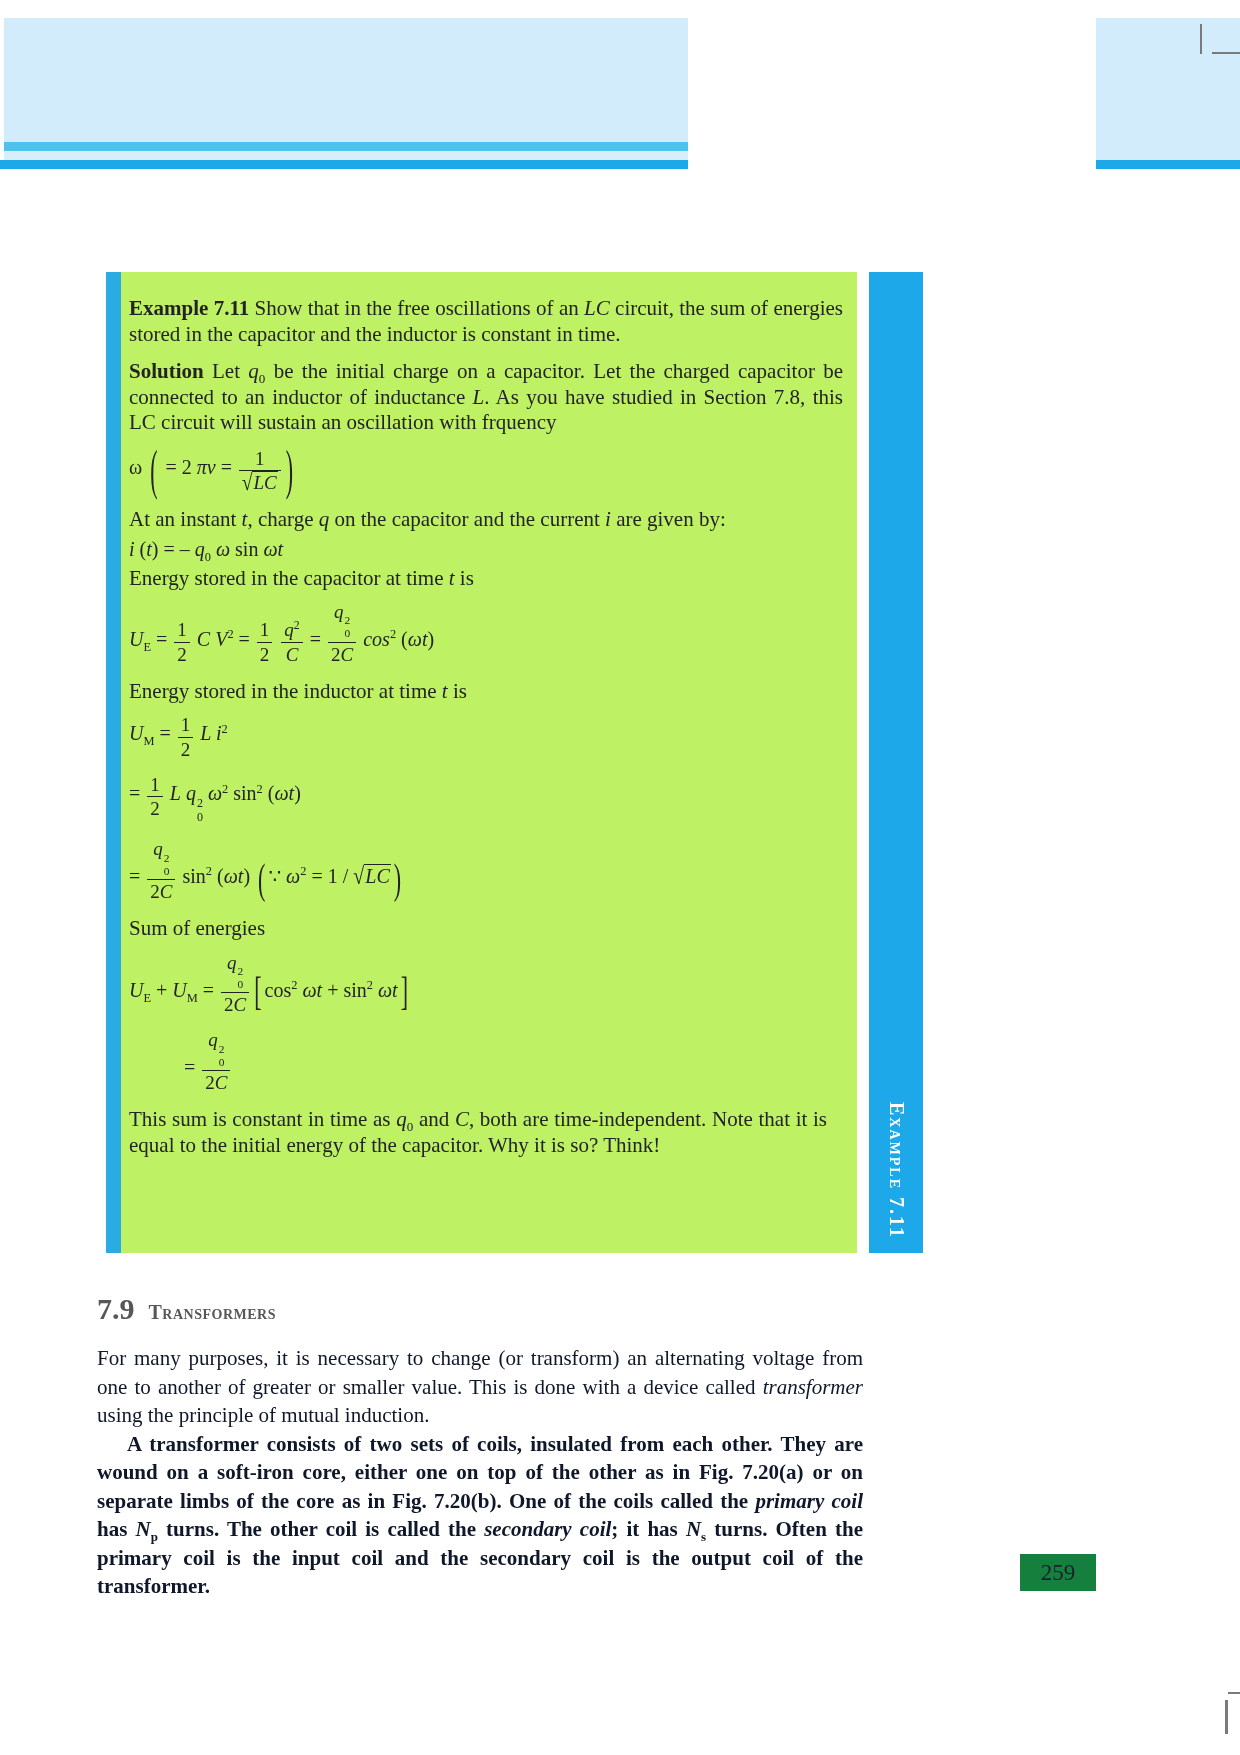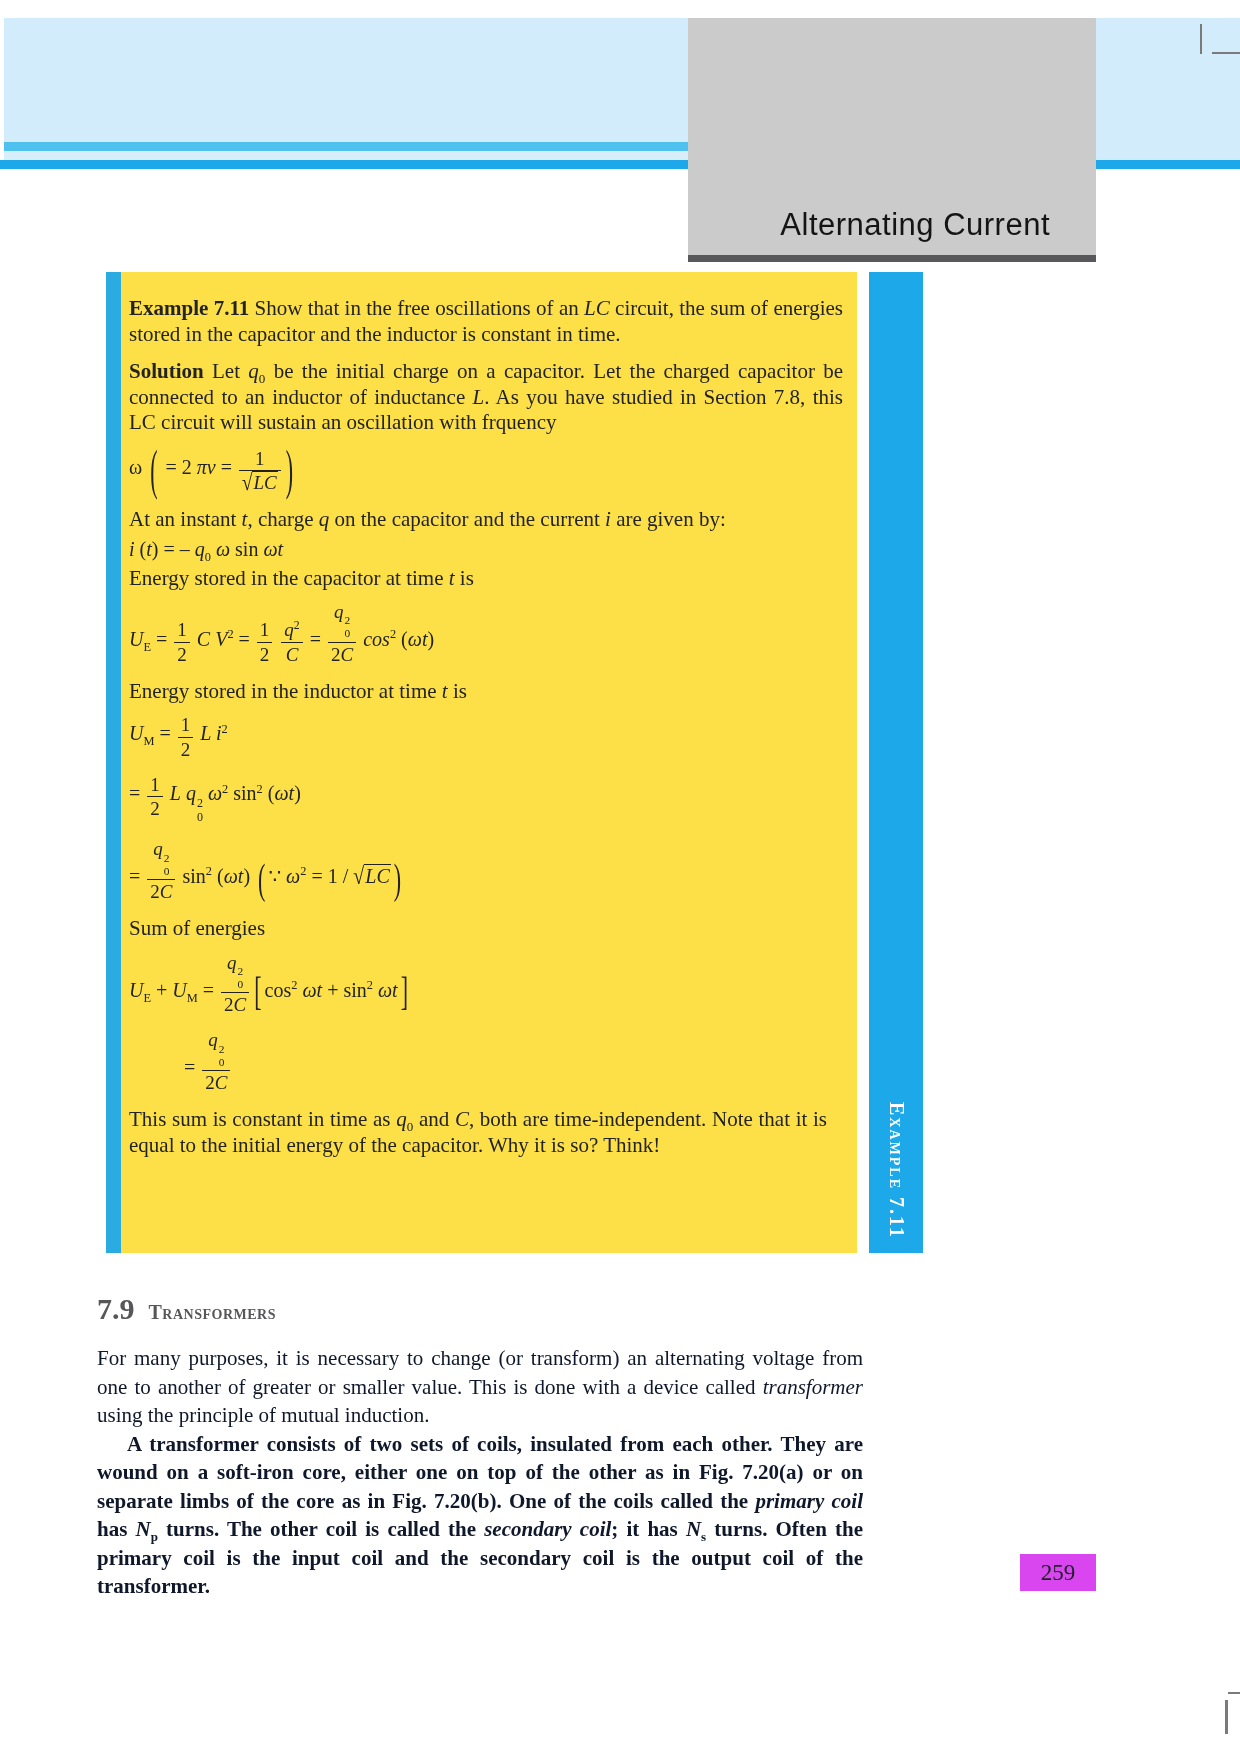--- a/index.html
+++ b/index.html
@@ -23,21 +23,21 @@
   
   .cm{position:absolute;background:#7a7a7a;}
   .cm-tr-v{left:1200px;top:24px;width:2px;height:30px;}
   .cm-tr-h{left:1212px;top:52px;width:28px;height:2px;}
   .cm-br-h{left:1228px;top:1692px;width:12px;height:2px;}
   .cm-br-v{left:1225px;top:1700px;width:3px;height:34px;}
 
   
   .example{position:absolute;left:106px;top:272px;width:817px;height:981px;}
   .ex-accent{position:absolute;left:0;top:0;width:15px;height:100%;background:#2aabe2;}
-  .ex-body{position:absolute;left:15px;top:0;width:736px;height:100%;background:#fde047;
+  .ex-body{position:absolute;left:15px;top:0;width:736px;height:100%;background:#bef264;
            box-sizing:border-box;padding:24px 14px 0 8px;font-size:21px;line-height:25.5px;
            text-align:justify;color:#232323;}
   .ex-sidebar{position:absolute;right:0;top:0;width:54px;height:100%;background:#1ca8e9;}
   .ex-sidebar-label{position:absolute;bottom:14px;left:50%;transform:translateX(-50%);
            writing-mode:vertical-rl;text-orientation:mixed;color:#ffffff;font-variant:small-caps;
            font-weight:700;font-size:20px;letter-spacing:2px;white-space:nowrap;}
 
   .ex-p{margin:0 0 12px 0;}
   .ex-p.tight{margin:0 16px 4px 0;}
   .eq{line-height:1.25;font-size:20px;text-align:left;}
@@ -63,38 +63,35 @@
 
   
   .section-heading{position:absolute;left:97px;top:1292px;color:#57575a;font-weight:700;}
   .sec-num{font-size:30px;margin-right:14px;}
   .sec-title{font-size:20px;font-variant:small-caps;letter-spacing:0.5px;}
   .bodytext{position:absolute;left:97px;top:1344px;width:766px;text-align:justify;
             font-size:21px;line-height:28.5px;color:#0f172a;}
   .bodytext p{margin:0;}
   .bodytext p.indent{text-indent:30px;font-weight:bold;}
 
-  .page-number-box{position:absolute;left:1020px;top:1554px;width:76px;height:37px;background:#d946ef;
+  .page-number-box{position:absolute;left:1020px;top:1554px;width:76px;height:37px;background:#15803d;
             display:flex;align-items:center;justify-content:center;font-size:23px;color:#20202b;}
 </style>
 </head>
 <body>
 
 <div class="page">
 
   <div class="band-left"></div>
   <div class="stripe-med"></div>
   <div class="stripe-gap"></div>
   <div class="stripe-vivid-left"></div>
   <div class="band-right"></div>
   <div class="stripe-vivid-right"></div>
 
-  <div class="chapter-box">
-    <div class="chapter-title">Alternating Current</div>
-  </div>
 
   <div class="cm cm-tr-v"></div>
   <div class="cm cm-tr-h"></div>
   <div class="cm cm-br-h"></div>
   <div class="cm cm-br-v"></div>
 
   <div class="example">
     <div class="ex-accent"></div>
     <div class="ex-body">
       <p class="ex-p"><span class="bd">Example 7.11 </span><span>Show that in the free oscillations of an </span><span class="it">LC</span><span> circuit, the sum of energies stored in the capacitor and the inductor is constant in time.</span></p>

